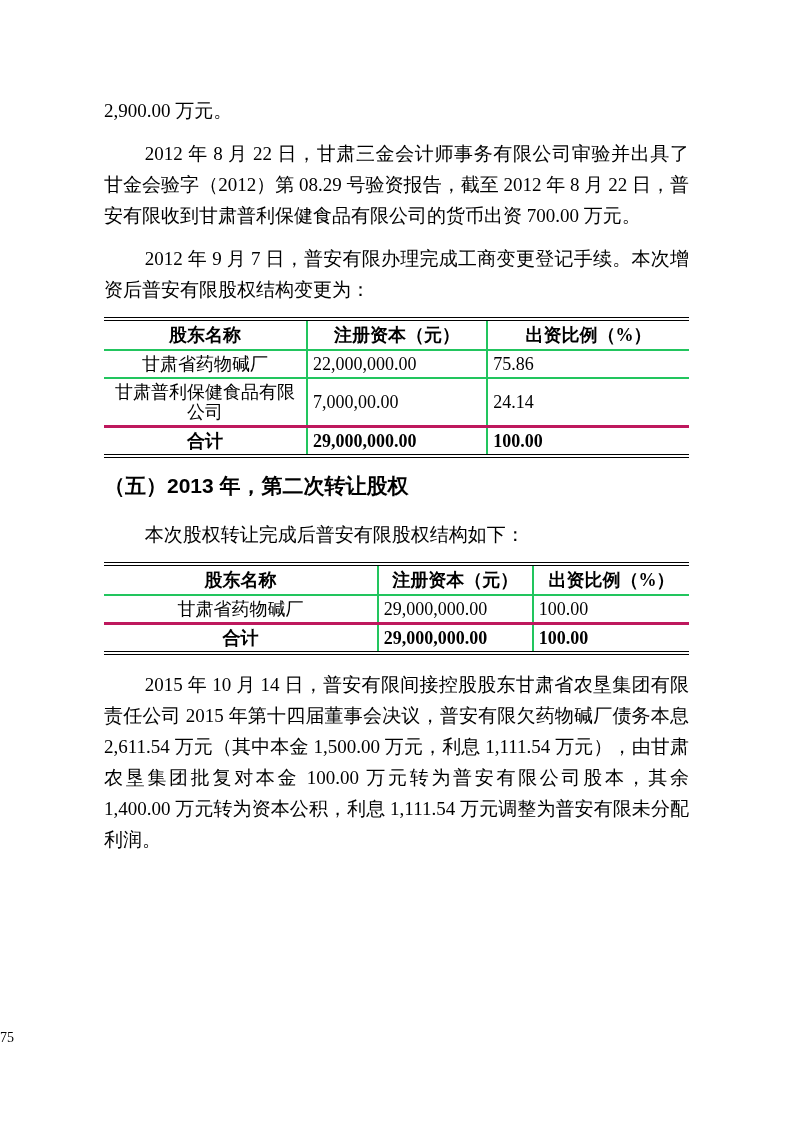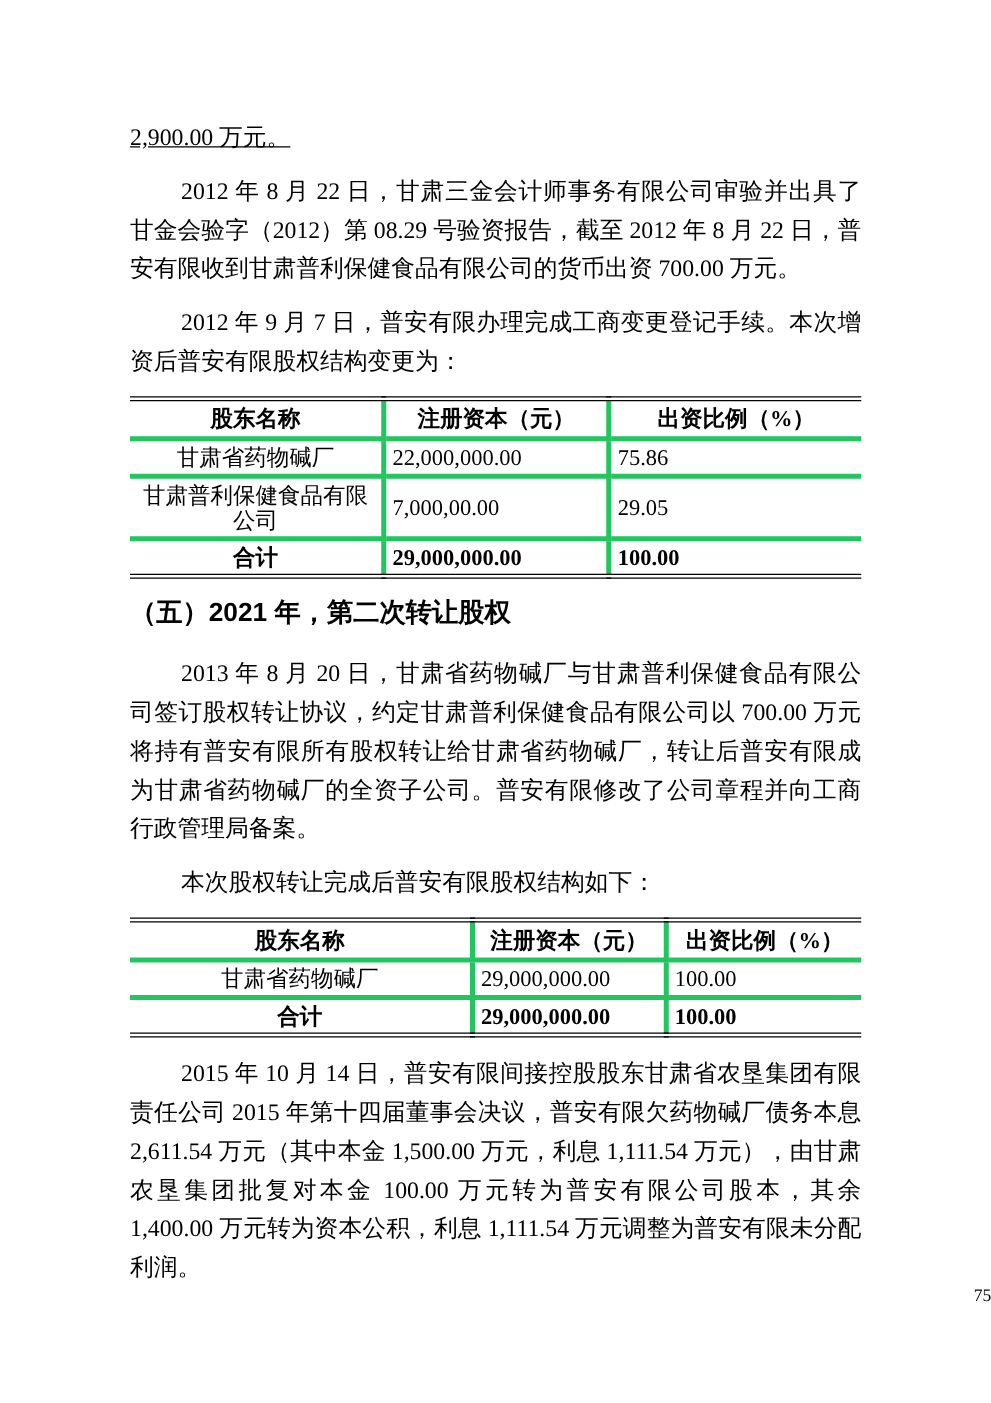--- a/index.html
+++ b/index.html
@@ -15,40 +15,40 @@
     font-size: 19px;
     line-height: 31px;
     padding: 95px 104px 0 104px;
     overflow: hidden;
   }
   .para {
     text-align: justify;
     text-indent: 2.15em;
     margin-bottom: 12px;
   }
-  .para.no-indent { text-indent: 0; text-decoration: underline; }
+  .para.no-indent { text-indent: 0; }
   .section-heading {
     font-family: "Liberation Sans", "DejaVu Sans", sans-serif;
     font-weight: bold;
     font-size: 21px;
     line-height: 27px;
     margin: 12px 0 20px 0;
     color: #000000;
   }
   table.doc-table {
     width: 100%;
     border-collapse: collapse;
     border-top: 4px double #000;
     border-bottom: 4px double #000;
     margin: 4px 0 14px 0;
     font-size: 18px;
     line-height: 20px;
   }
   table.doc-table th, table.doc-table td {
-    border: 4px solid #22c55e;
+    border: 2px solid #22c55e;
     padding: 3px 5px;
     vertical-align: middle;
   }
   table.doc-table th:first-child, table.doc-table td:first-child { border-left: 0; }
   table.doc-table th:last-child, table.doc-table td:last-child { border-right: 0; }
   table.doc-table th {
     font-weight: bold;
     text-align: center;
     padding: 4px 5px;
   }
@@ -57,21 +57,21 @@
   tr.total-row td {
     border-top: 3px solid #be185d;
     font-weight: bold;
   }
   tr.total-row td:first-child { text-align: center; }
   .page-footer {
     position: absolute;
     bottom: 76px;
     left: 0;
     width: 100%;
-    text-align: right;
+    text-align: left;
     font-size: 14px;
     line-height: 16px;
   }
 </style>
 </head>
 <body>
 
 <div class="page">
 
   <p class="para no-indent">2,900.00 万元。</p>
@@ -95,34 +95,33 @@
     </thead>
     <tbody>
       <tr>
         <td class="cell-left">甘肃省药物碱厂</td>
         <td class="cell-num">22,000,000.00</td>
         <td class="cell-num">75.86</td>
       </tr>
       <tr>
         <td class="cell-left">甘肃普利保健食品有限公司</td>
         <td class="cell-num">7,000,00.00</td>
-        <td class="cell-num">29.05</td>
+        <td class="cell-num">24.14</td>
       </tr>
       <tr class="total-row">
         <td>合计</td>
         <td class="cell-num">29,000,000.00</td>
         <td class="cell-num">100.00</td>
       </tr>
     </tbody>
   </table>
 
-  <h2 class="section-heading">（五）2021 年，第二次转让股权</h2>
+  <h2 class="section-heading">（五）2013 年，第二次转让股权</h2>
 
 
-  <p class="para">2013 年 8 月 20 日，甘肃省药物碱厂与甘肃普利保健食品有限公司签订股权转让协议，约定甘肃普利保健食品有限公司以 700.00 万元将持有普安有限所有股权转让给甘肃省药物碱厂，转让后普安有限成为甘肃省药物碱厂的全资子公司。普安有限修改了公司章程并向工商行政管理局备案。</p>
 
   <p class="para">本次股权转让完成后普安有限股权结构如下：</p>
 
   <table class="doc-table">
     <colgroup>
       <col style="width:46.8%">
       <col style="width:26.5%">
       <col style="width:26.7%">
     </colgroup>
     <thead>

